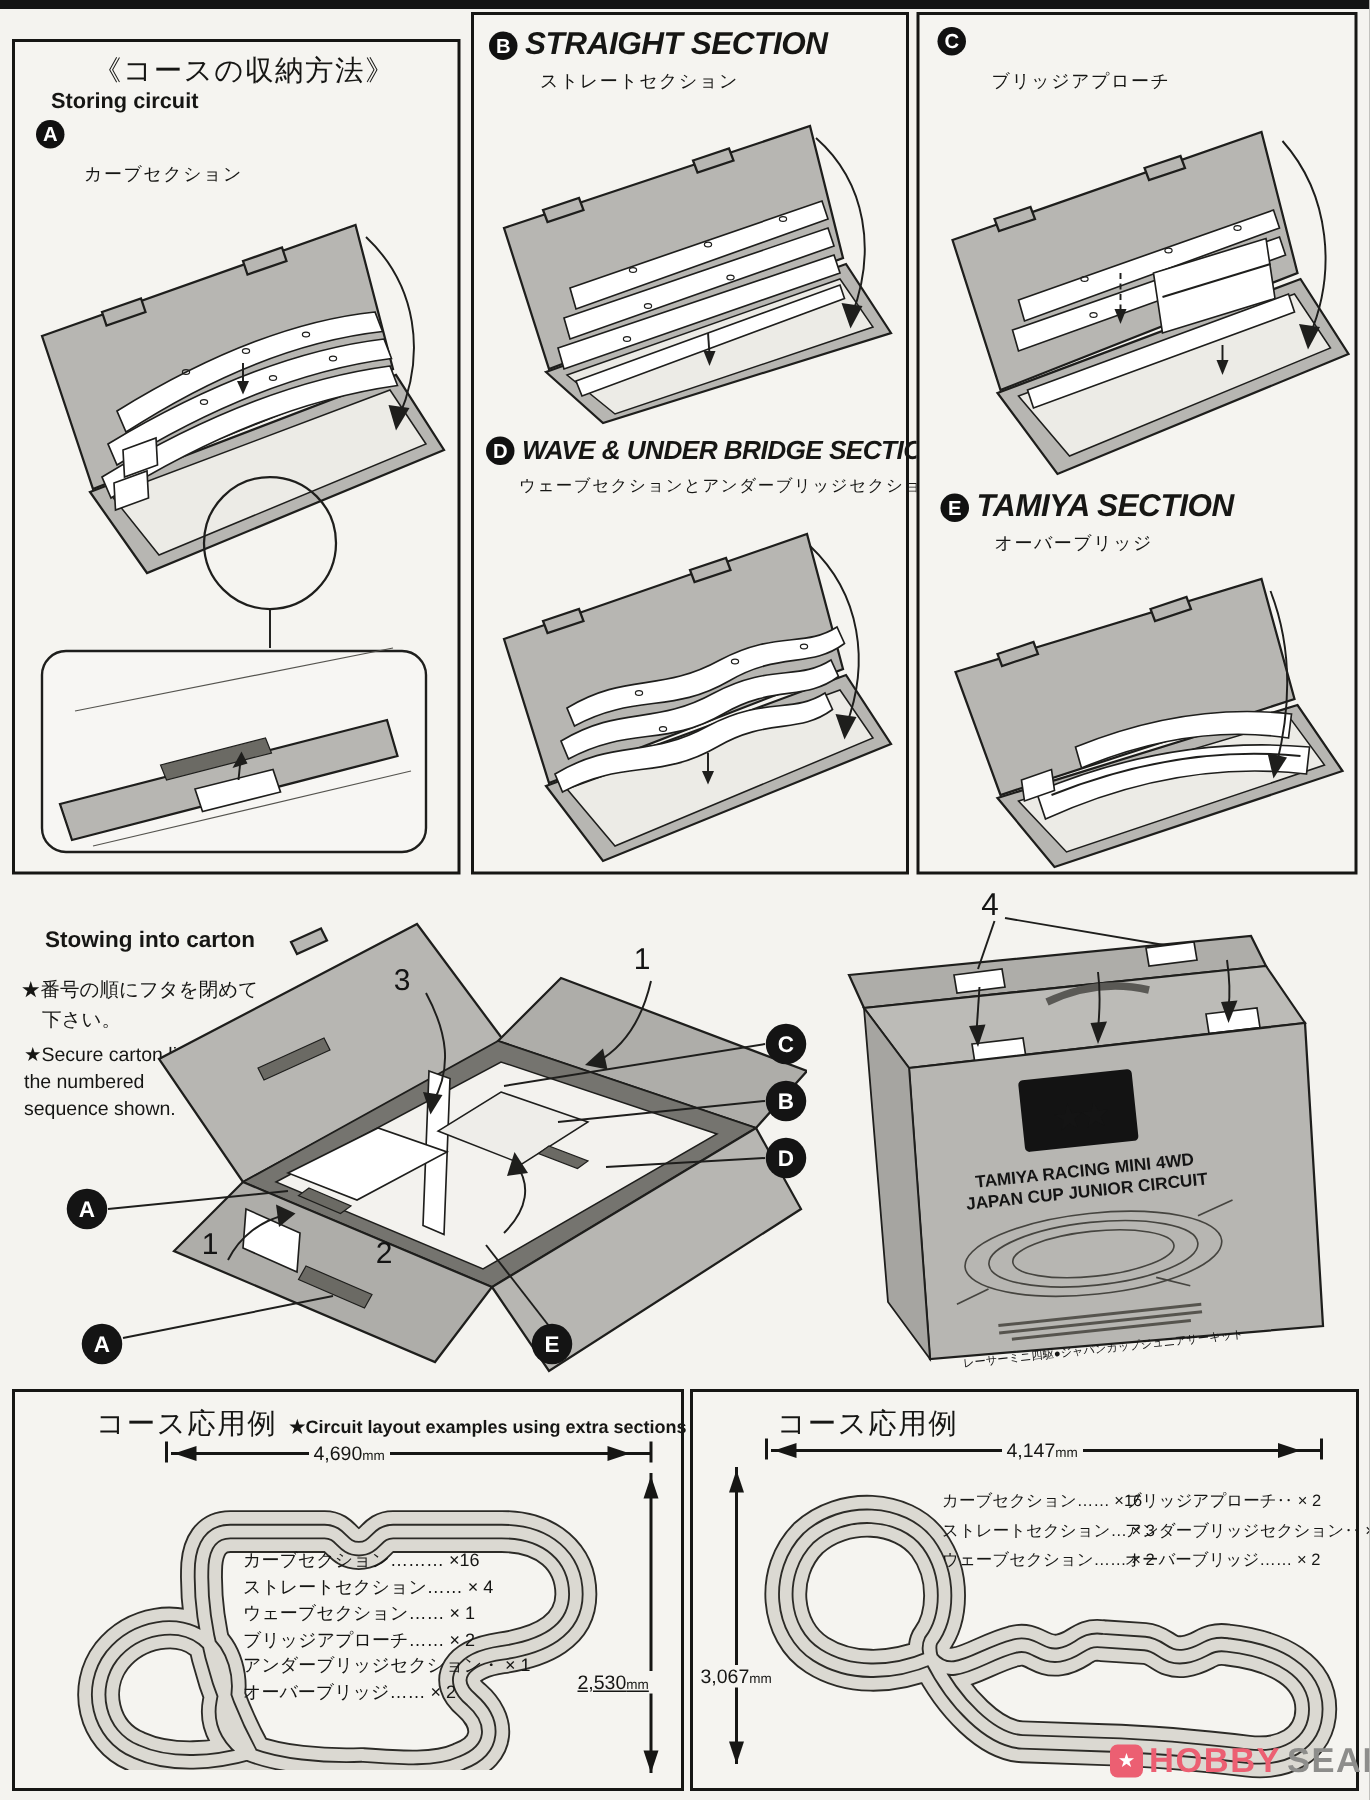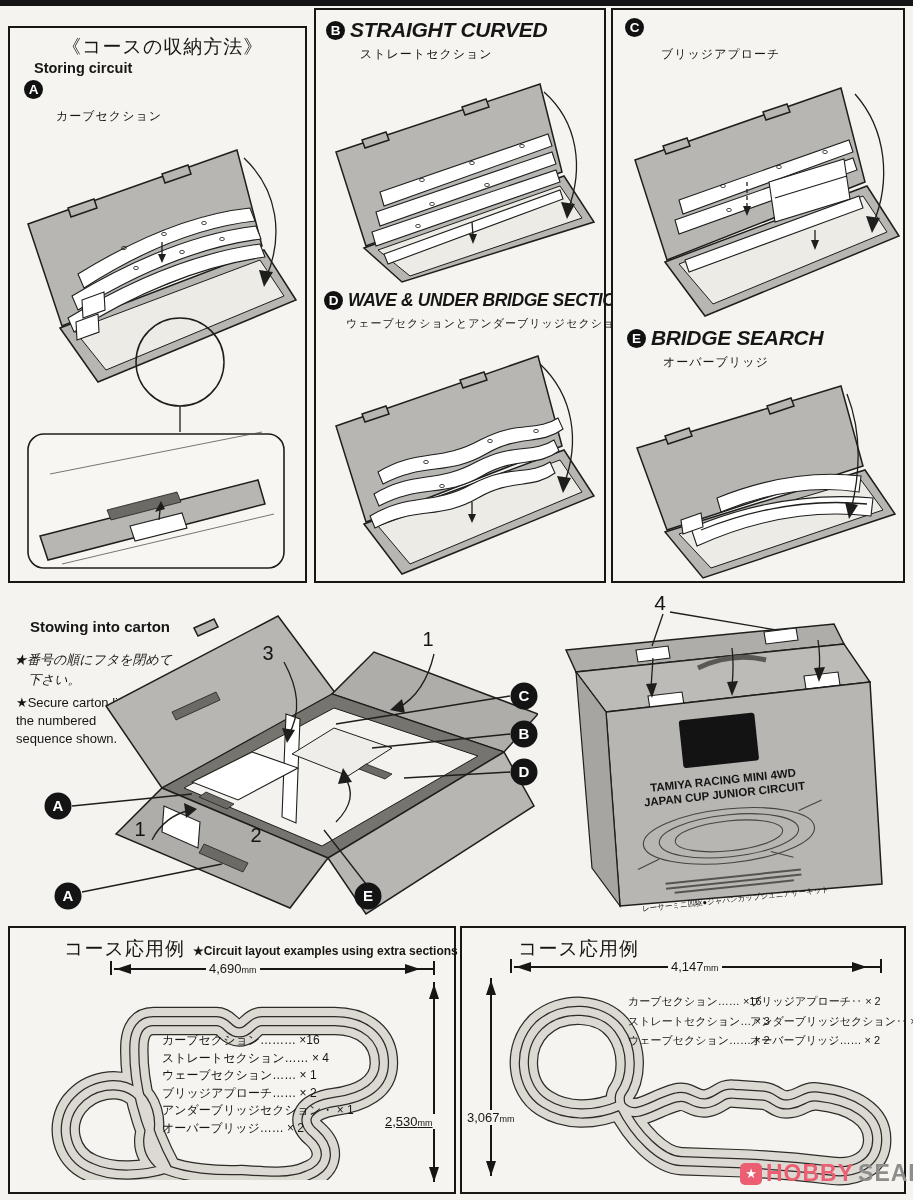--- a/index.html
+++ b/index.html
@@ -98,21 +98,21 @@
       <path class="dk" d="M95,386 l70,-18 l4,10 l-70,18 Z"></path>
       <path class="fillW" d="M118,402 l52,-13 l5,15 l-52,13 Z"></path>
       <line class="ln" x1="147" y1="396" x2="148" y2="386"></line>
       <polygon class="hd" points="143,388 153,385 149,377"></polygon>
     </svg>
   </div>
 
   <div class="panel" style="left:314px;top:8px;width:292px;height:575px;">
     <div class="sec-head" style="left:10px;top:8px;">
       <span class="badge">B</span>
-      <span class="sec-title">STRAIGHT CURVED</span>
+      <span class="sec-title">STRAIGHT SECTION</span>
     </div>
     <div class="sec-jp" style="left:44px;top:36px;">ストレートセクション</div>
     <svg class="abs" style="left:6px;top:54px;" width="280" height="222" viewBox="0 0 280 222">
       <path class="fillG" d="M14,88 L218,20 L240,108 L44,182 Z"></path>
       <path class="fillG" d="M40,76 l24,-8 l3,8 l-24,8 Z"></path>
       <path class="fillG" d="M140,43 l24,-8 l3,8 l-24,8 Z"></path>
       <path class="fillG" d="M42,184 L242,112 L272,158 L80,218 Z"></path>
       <path class="fillFloor" d="M56,186 L238,122 L260,154 L88,212 Z"></path>
       <path class="fillW" d="M58,128 L226,70 l4,12 L62,142 Z"></path>
       <path class="fillW" d="M54,148 L230,88 l4,12 L58,162 Z"></path>
@@ -182,40 +182,40 @@
       </g>
       <path class="ln" stroke-dasharray="4,3" d="M128,118 l0,26"></path>
       <polygon class="hd" points="124,142 132,142 128,152"></polygon>
       <path class="ln" d="M196,166 l0,12"></path>
       <polygon class="hd" points="192,176 200,176 196,186"></polygon>
       <path class="ln" d="M236,30 C268,66 272,118 254,160"></path>
       <polygon class="hd" points="247,152 261,154 253,169"></polygon>
     </svg>
     <div class="sec-head" style="left:14px;top:316px;">
       <span class="badge">E</span>
-      <span class="sec-title">BRIDGE SEARCH</span>
+      <span class="sec-title">TAMIYA SECTION</span>
     </div>
     <div class="sec-jp" style="left:50px;top:344px;">オーバーブリッジ</div>
     <svg class="abs" style="left:8px;top:360px;" width="280" height="210" viewBox="0 0 280 210">
       <path class="fillG" d="M16,78 L220,16 L242,96 L46,160 Z"></path>
       <path class="fillG" d="M44,66 l24,-8 l3,8 l-24,8 Z"></path>
       <path class="fillG" d="M146,36 l24,-8 l3,8 l-24,8 Z"></path>
       <path class="fillG" d="M44,162 L244,100 L274,144 L82,208 Z"></path>
       <path class="fillFloor" d="M58,164 L240,110 L262,140 L90,198 Z"></path>
       <path class="fillW" d="M96,128 Q170,98 240,106 L238,122 Q172,112 100,142 Z"></path>
       <path class="fillW" d="M70,158 Q160,120 252,128 L250,146 Q164,136 76,176 Z"></path>
       <path class="ln" d="M80,160 Q165,126 246,134"></path>
       <path class="fillW" d="M60,150 l20,-7 l2,14 l-20,7 Z"></path>
       <path class="ln" d="M226,24 C240,60 240,100 230,140"></path>
       <polygon class="hd" points="224,132 237,135 228,149"></polygon>
     </svg>
   </div>
 
   <div class="abs en-sub" style="left:30px;top:618px;font-size:15px;">Stowing into carton</div>
-  <div class="abs note-jp" style="left:14px;top:650px;font-style:italic;">
+  <div class="abs note-jp" style="left:14px;top:650px;">
     <div>★番号の順にフタを閉めて</div>
     <div style="padding-left:14px;">下さい。</div>
   </div>
   <div class="abs note-en" style="left:16px;top:694px;width:140px;">★Secure carton lid in the numbered sequence shown.</div>
 
   <svg class="abs" style="left:36px;top:596px;" width="502" height="320" viewBox="0 0 502 320">
     <path class="fillG" d="M126,192 L300,98 L242,20 L70,110 Z"></path>
     <path class="dk" d="M136,116 l44,-20 l4,8 l-44,20 Z"></path>
     <path class="fillG" d="M158,32 l20,-9 l4,8 l-20,9 Z"></path>
     <path class="fillG2" d="M296,98 L468,156 L502,118 L338,56 Z"></path>

